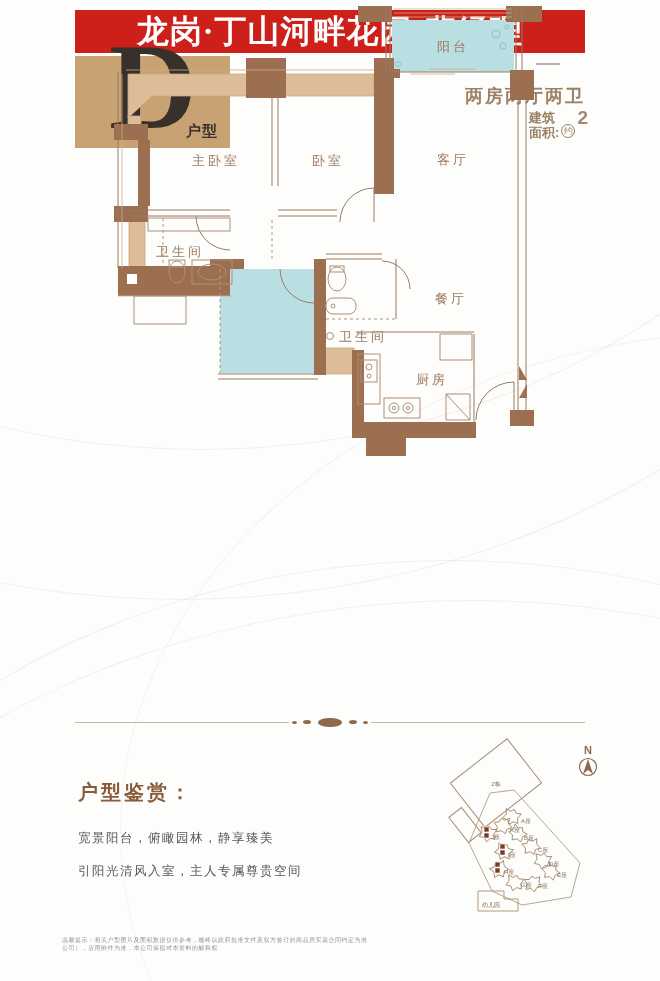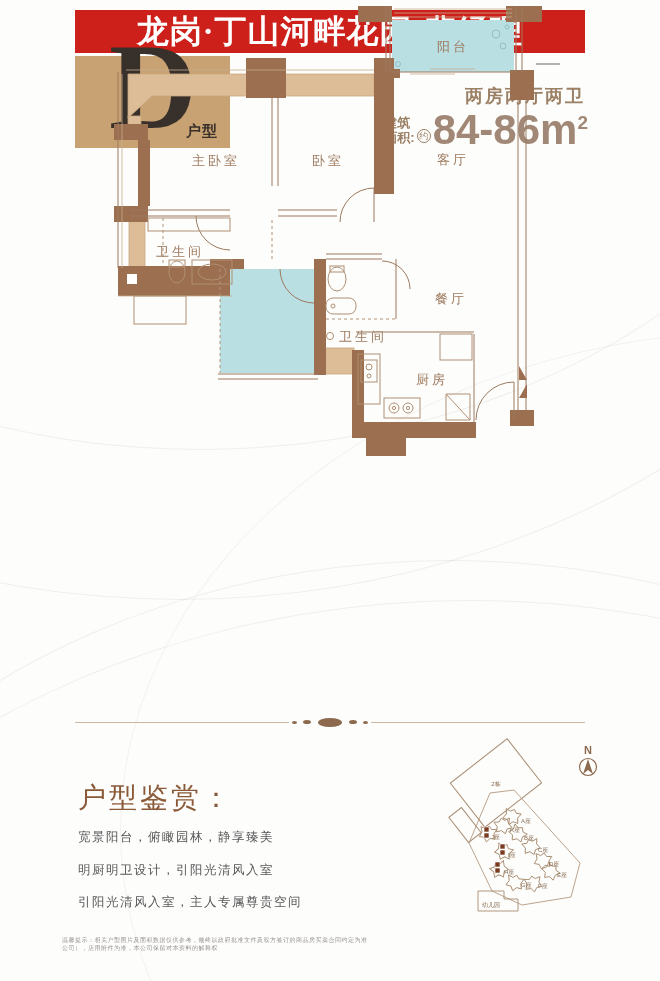--- a/index.html
+++ b/index.html
@@ -49,21 +49,21 @@
 
   
   .divider{position:absolute;left:75px;top:716px;width:510px;height:12px;display:flex;align-items:center;}
   .divider .rule{flex:1;height:1px;background:#cbb6a2;}
   .divider .d1{width:5px;height:3px;border-radius:50%;background:#8d6a4e;margin:0 3px;}
   .divider .d2{width:8px;height:4px;border-radius:50%;background:#8d6a4e;margin:0 3px;}
   .divider .dc{width:24px;height:9px;border-radius:50%;background:#8d6a4e;margin:0 4px;}
 
   
   .features{position:absolute;left:78px;top:779px;width:330px;}
-  .features h3{font-size:28px;font-weight:normal;color:var(--heading);letter-spacing:3px;margin-bottom:12px;}
+  .features h3{font-size:20px;font-weight:bold;color:var(--heading);letter-spacing:3px;margin-bottom:24px;}
   .features .item{font-size:12.5px;color:var(--graytext);letter-spacing:1.5px;margin-bottom:15.5px;white-space:nowrap;}
 
   
   svg text.bldg{fill:#8a6f55;font-size:6px;font-family:"Liberation Sans",sans-serif;}
   svg text.north{fill:#8d6a4e;font-size:11px;font-weight:bold;font-family:"Liberation Sans",sans-serif;}
 
   
   .disclaimer{position:absolute;left:62px;top:936px;width:525px;overflow:hidden;}
   .disclaimer div{font-size:6px;line-height:8px;color:#979390;white-space:nowrap;letter-spacing:0.5px;}
   .watermark{position:absolute;left:130px;top:934px;font-size:29px;font-weight:bold;letter-spacing:0.5px;
@@ -91,21 +91,20 @@
   </div>
 
   <div class="dash"></div>
   <div class="layout-line">两房两厅两卫</div>
   <div class="area-row">
     <div class="area-label">
       <span>建筑</span>
       <span>面积:</span>
     </div>
     <div class="approx">约</div>
-    <div class="area-value">84-86m</div>
     <div class="area-sup">2</div>
   </div>
 
   <svg width="660" height="470" viewBox="0 218 660 470" style="position:absolute;left:0;top:0;" fill="none">
 
     <rect x="392" y="238" width="122" height="52" fill="#b9dfe3"></rect>
     <rect x="220" y="487" width="94" height="104" fill="#b9dfe3"></rect>
 
     <g fill="#ddbd98" stroke="#c9a87f" stroke-width="0.8">
       <path d="M128,292 L374,292 L374,314 L152,314 L128,336 Z"></path>
@@ -228,21 +227,20 @@
       <div class="d2"></div>
     <div class="dc"></div>
     <div class="d2"></div>
       <div class="d1"></div>
     <div class="rule"></div>
   </div>
 
   <div class="features">
     <h3>户型鉴赏：</h3>
     <div class="item">宽景阳台，俯瞰园林，静享臻美</div>
-    <div class="item">明厨明卫设计，引阳光清风入室</div>
     <div class="item">引阳光清风入室，主人专属尊贵空间</div>
   </div>
 
   <svg width="235" height="210" viewBox="0 0 235 210" style="position:absolute;left:420px;top:733px;" fill="none">
     <defs>
       <g id="bldg">
         <path d="M0,-7 L3,-4 L8,-5 L6,0 L8,5 L3,5 L0,9 L-3,5 L-8,5 L-6,0 L-8,-5 L-3,-4 Z" stroke="#a88c70" stroke-width="0.9" fill="none"></path>
       </g>
     </defs>
 

